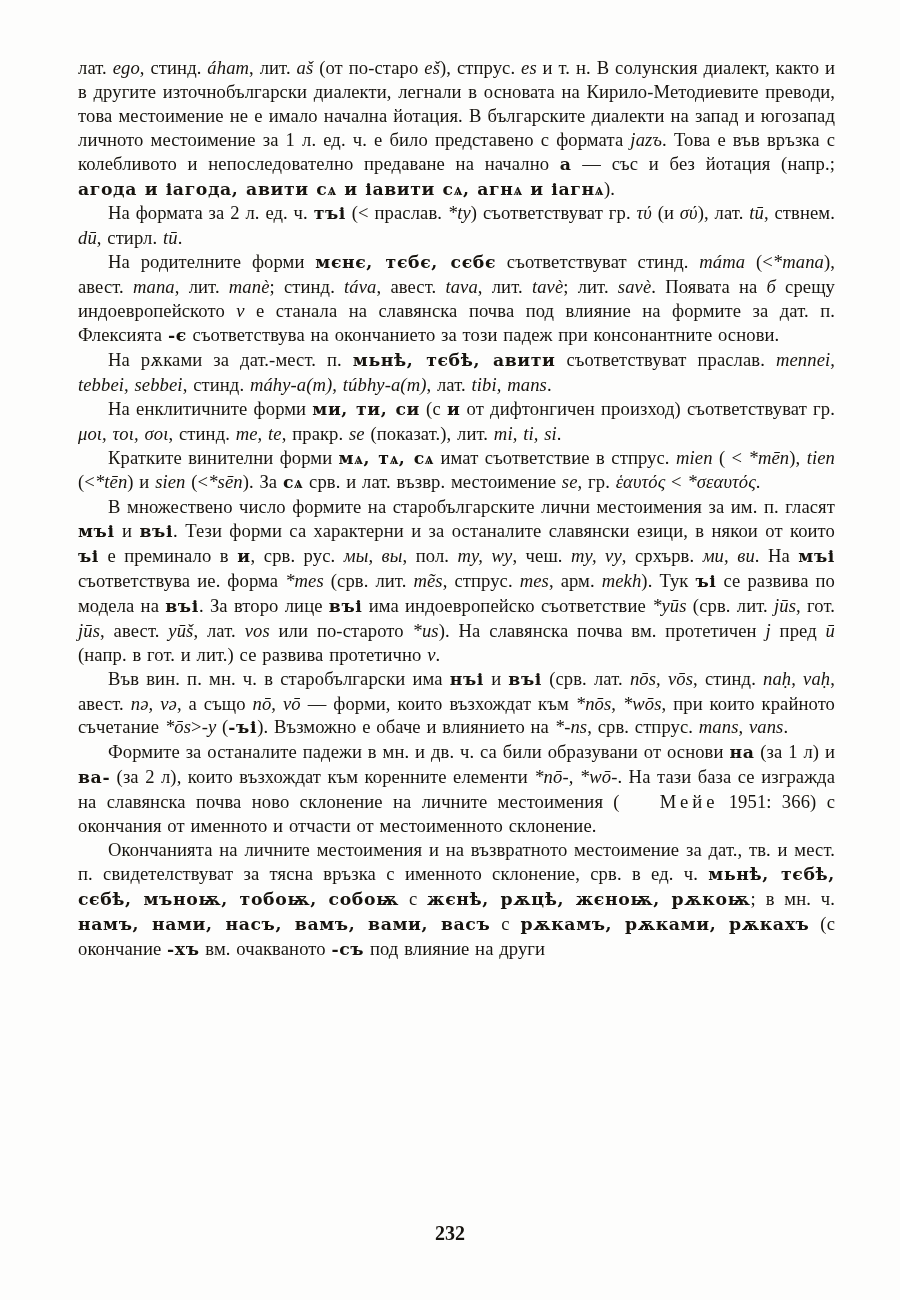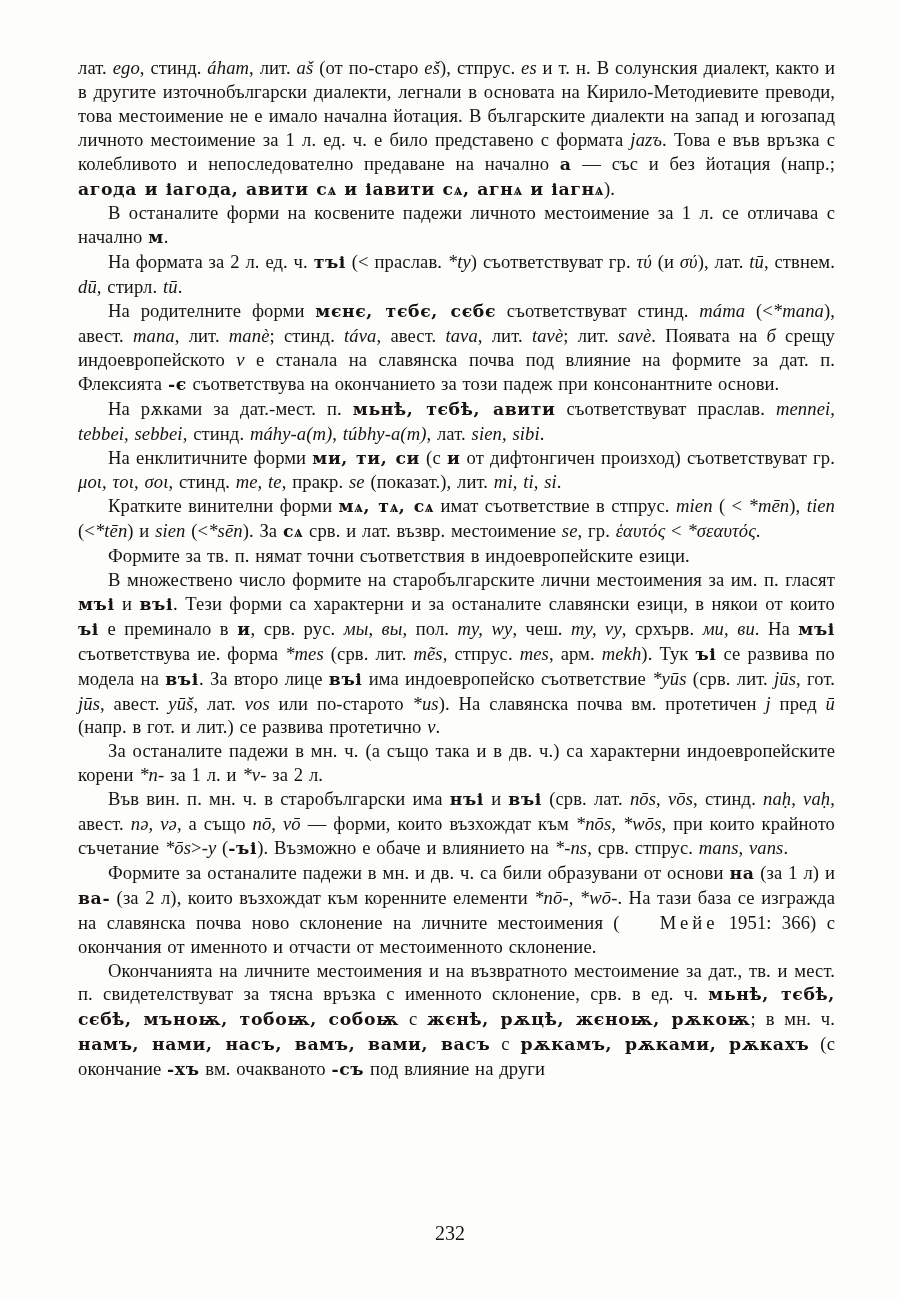--- a/index.html
+++ b/index.html
@@ -34,37 +34,34 @@
     font-size: 0.93em;
     letter-spacing: 0.6px;
   }
   .sp { letter-spacing: 4px; margin-left: 40px; }
   .page-number {
     position: absolute;
     left: 0; top: 1222px;
     width: 900px;
     text-align: center;
     font-size: 20px;
-    font-weight: normal;
+    font-weight: bold;
     font-family: "Liberation Serif", serif;
   }
 </style>
 </head>
 <body>
 
 <div class="page">
   <div class="text-block">
       <p class="para"><span>лат. </span><span class="it">ego</span><span>, стинд. </span><span class="it">áham</span><span>, лит. </span><span class="it">aš</span><span> (от по-старо </span><span class="it">eš</span><span>), стпрус. </span><span class="it">es</span><span> и т. н. В солунския диалект, както и в другите източнобългарски диалекти, легнали в основата на Кирило-Методиевите преводи, това местоимение не е имало начална йотация. В българските диалекти на запад и югозапад личното местоимение за 1 л. ед. ч. е било представено с формата </span><span class="it">jazъ</span><span>. Това е във връзка с колебливото и непоследователно предаване на начално </span><span class="ocs">а</span><span> — със и без йотация (напр.; </span><span class="ocs">агода и іагода, авити сѧ и іавити сѧ, агнѧ и іагнѧ</span><span>).</span></p>
-      <p class="para ind"><span>В останалите форми на косвените падежи личното местоимение за 1 л. се отличава с начално </span><span class="ocs">м</span><span>.</span></p>
       <p class="para ind"><span>На формата за 2 л. ед. ч. </span><span class="ocs">тъі</span><span> (&lt; праслав. </span><span class="it">*ty</span><span>) съответствуват гр. </span><span class="it">τύ</span><span> (и </span><span class="it">σύ</span><span>), лат. </span><span class="it">tū</span><span>, ствнем. </span><span class="it">dū</span><span>, стирл. </span><span class="it">tū</span><span>.</span></p>
       <p class="para ind"><span>На родителните форми </span><span class="ocs">мєнє, тєбє, сєбє</span><span> съответствуват стинд. </span><span class="it">máma</span><span> (&lt;</span><span class="it">*mana</span><span>), авест. </span><span class="it">mana</span><span>, лит. </span><span class="it">manè</span><span>; стинд. </span><span class="it">táva</span><span>, авест. </span><span class="it">tava</span><span>, лит. </span><span class="it">tavè</span><span>; лит. </span><span class="it">savè</span><span>. Появата на </span><span class="it">б</span><span> срещу индоевропейското </span><span class="it">v</span><span> е станала на славянска почва под влияние на формите за дат. п. Флексията </span><span class="ocs">-є</span><span> съответствува на окончанието за този падеж при консонантните основи.</span></p>
-      <p class="para ind"><span>На рѫками за дат.-мест. п. </span><span class="ocs">мьнѣ, тєбѣ, авити</span><span> съответствуват праслав. </span><span class="it">mennei, tebbei, sebbei</span><span>, стинд. </span><span class="it">máhy-a(m), túbhy-a(m)</span><span>, лат. </span><span class="it">sien, sibi</span><span>.</span></p>
+      <p class="para ind"><span>На рѫками за дат.-мест. п. </span><span class="ocs">мьнѣ, тєбѣ, авити</span><span> съответствуват праслав. </span><span class="it">mennei, tebbei, sebbei</span><span>, стинд. </span><span class="it">máhy-a(m), túbhy-a(m)</span><span>, лат. </span><span class="it">tibi, mans</span><span>.</span></p>
       <p class="para ind"><span>На енклитичните форми </span><span class="ocs">ми, ти, си</span><span> (с </span><span class="ocs">и</span><span> от дифтонгичен произход) съответствуват гр. </span><span class="it">μοι, τοι, σοι</span><span>, стинд. </span><span class="it">me, te</span><span>, пракр. </span><span class="it">se</span><span> (показат.), лит. </span><span class="it">mi, ti, si</span><span>.</span></p>
       <p class="para ind"><span>Кратките винителни форми </span><span class="ocs">мѧ, тѧ, сѧ</span><span> имат съответствие в стпрус. </span><span class="it">mien</span><span> ( &lt; </span><span class="it">*mēn</span><span>), </span><span class="it">tien</span><span> (&lt;</span><span class="it">*tēn</span><span>) и </span><span class="it">sien</span><span> (&lt;</span><span class="it">*sēn</span><span>). За </span><span class="ocs">сѧ</span><span> срв. и лат. възвр. местоимение </span><span class="it">se</span><span>, гр. </span><span class="it">ἑαυτός</span><span> &lt; </span><span class="it">*σεαυτός</span><span>.</span></p>
-      <p class="para ind"><span>Формите за тв. п. нямат точни съответствия в индоевропейските езици.</span></p>
       <p class="para ind"><span>В множествено число формите на старобългарските лични местоимения за им. п. гласят </span><span class="ocs">мъі</span><span> и </span><span class="ocs">въі</span><span>. Тези форми са характерни и за останалите славянски езици, в някои от които </span><span class="ocs">ъі</span><span> е преминало в </span><span class="ocs">и</span><span>, срв. рус. </span><span class="it">мы, вы</span><span>, пол. </span><span class="it">my, wy</span><span>, чеш. </span><span class="it">my, vy</span><span>, срхърв. </span><span class="it">ми, ви</span><span>. На </span><span class="ocs">мъі</span><span> съответствува ие. форма </span><span class="it">*mes</span><span> (срв. лит. </span><span class="it">mẽs</span><span>, стпрус. </span><span class="it">mes</span><span>, арм. </span><span class="it">mekh</span><span>). Тук </span><span class="ocs">ъі</span><span> се развива по модела на </span><span class="ocs">въі</span><span>. За второ лице </span><span class="ocs">въі</span><span> има индоевропейско съответствие </span><span class="it">*yūs</span><span> (срв. лит. </span><span class="it">jūs</span><span>, гот. </span><span class="it">jūs</span><span>, авест. </span><span class="it">yūš</span><span>, лат. </span><span class="it">vos</span><span> или по-старото </span><span class="it">*us</span><span>). На славянска почва вм. протетичен </span><span class="it">j</span><span> пред </span><span class="it">ū</span><span> (напр. в гот. и лит.) се развива протетично </span><span class="it">v</span><span>.</span></p>
-      <p class="para ind"><span>За останалите падежи в мн. ч. (а също така и в дв. ч.) са характерни индоевропейските корени </span><span class="it">*n-</span><span> за 1 л. и </span><span class="it">*v-</span><span> за 2 л.</span></p>
       <p class="para ind"><span>Във вин. п. мн. ч. в старобългарски има </span><span class="ocs">нъі</span><span> и </span><span class="ocs">въі</span><span> (срв. лат. </span><span class="it">nōs, vōs</span><span>, стинд. </span><span class="it">naḥ, vaḥ</span><span>, авест. </span><span class="it">nə, və</span><span>, а също </span><span class="it">nō, vō</span><span> — форми, които възхождат към </span><span class="it">*nōs, *wōs</span><span>, при които крайното съчетание </span><span class="it">*ōs</span><span>&gt;</span><span class="it">-y</span><span> (</span><span class="ocs">-ъі</span><span>). Възможно е обаче и влиянието на </span><span class="it">*-ns</span><span>, срв. стпрус. </span><span class="it">mans, vans</span><span>.</span></p>
       <p class="para ind"><span>Формите за останалите падежи в мн. и дв. ч. са били образувани от основи </span><span class="ocs">на</span><span> (за 1 л) и </span><span class="ocs">ва-</span><span> (за 2 л), които възхождат към коренните елементи </span><span class="it">*nō-, *wō-</span><span>. На тази база се изгражда на славянска почва ново склонение на личните местоимения (</span><span class="sp">Мейе</span><span> 1951: 366) с окончания от именното и отчасти от местоименното склонение.</span></p>
       <p class="para ind"><span>Окончанията на личните местоимения и на възвратното местоимение за дат., тв. и мест. п. свидетелствуват за тясна връзка с именното склонение, срв. в ед. ч. </span><span class="ocs">мьнѣ, тєбѣ, сєбѣ, мъноѭ, тобоѭ, собоѭ</span><span> с </span><span class="ocs">жєнѣ, рѫцѣ, жєноѭ, рѫкоѭ</span><span>; в мн. ч. </span><span class="ocs">намъ, нами, насъ, вамъ, вами, васъ</span><span> с </span><span class="ocs">рѫкамъ, рѫками, рѫкахъ</span><span> (с окончание </span><span class="ocs">-хъ</span><span> вм. очакваното </span><span class="ocs">-съ</span><span> под влияние на други</span></p>
     </div>
   <div class="page-number">232</div>
 </div>
 
 </body></html>

